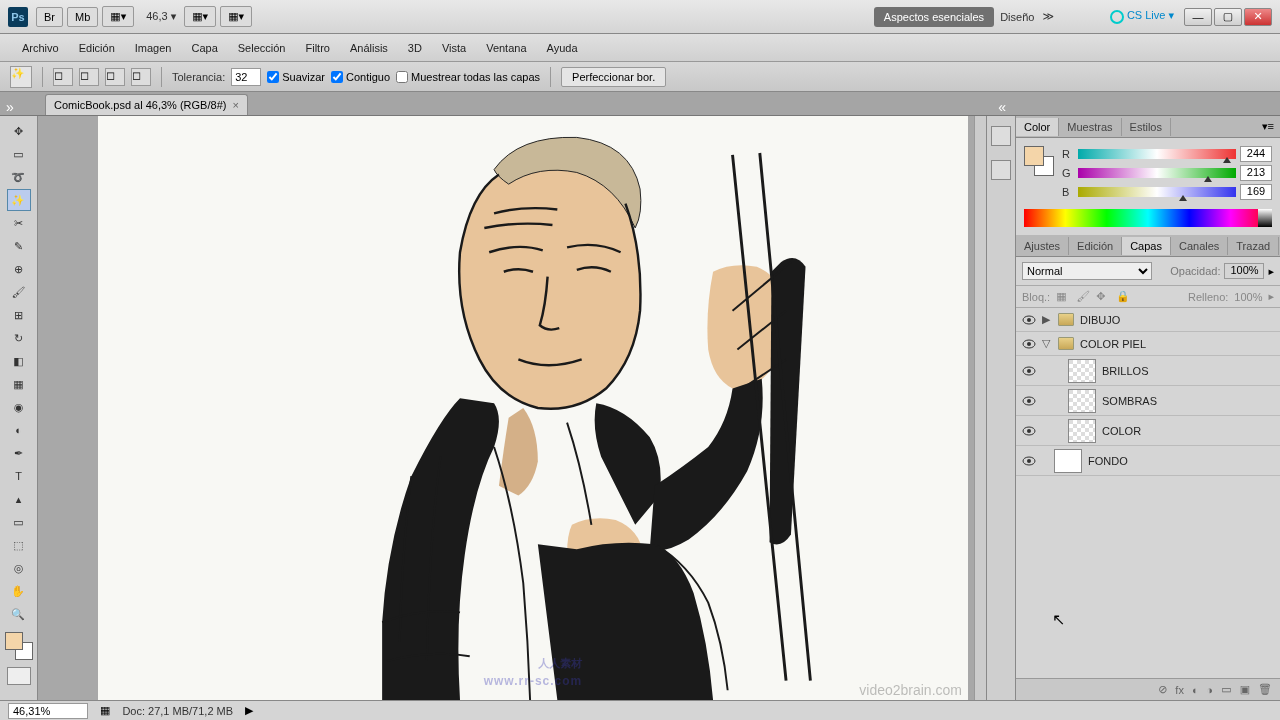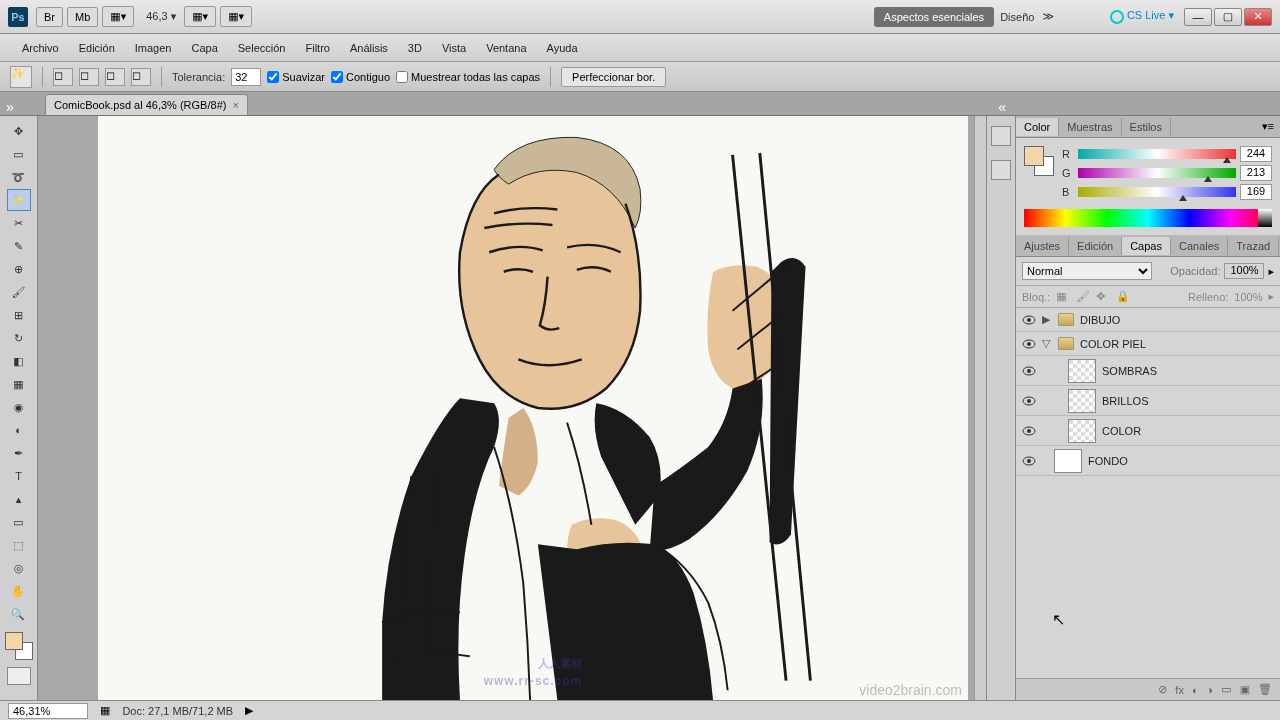--- a/index.html
+++ b/index.html
@@ -341,30 +341,30 @@
           <div class="folder"></div>
           <span class="lname">COLOR PIEL</span>
         </div>
         <div class="layer-row">
           <span class="eye"><svg viewBox="0 0 14 12">
                 <ellipse cx="7" cy="6" rx="6" ry="4" fill="none" stroke="#333"></ellipse>
                 <circle cx="7" cy="6" r="2" fill="#333"></circle>
               </svg></span>
           <span class="indent"></span>
           <div class="thumb"></div>
-          <span class="lname">SOMBRAS</span>
+          <span class="lname">BRILLOS</span>
         </div>
         <div class="layer-row">
           <span class="eye"><svg viewBox="0 0 14 12">
                 <ellipse cx="7" cy="6" rx="6" ry="4" fill="none" stroke="#333"></ellipse>
                 <circle cx="7" cy="6" r="2" fill="#333"></circle>
               </svg></span>
           <span class="indent"></span>
           <div class="thumb"></div>
-          <span class="lname">BRILLOS</span>
+          <span class="lname">SOMBRAS</span>
         </div>
         <div class="layer-row">
           <span class="eye"><svg viewBox="0 0 14 12">
                 <ellipse cx="7" cy="6" rx="6" ry="4" fill="none" stroke="#333"></ellipse>
                 <circle cx="7" cy="6" r="2" fill="#333"></circle>
               </svg></span>
           <span class="indent"></span>
           <div class="thumb"></div>
           <span class="lname">COLOR</span>
         </div>

